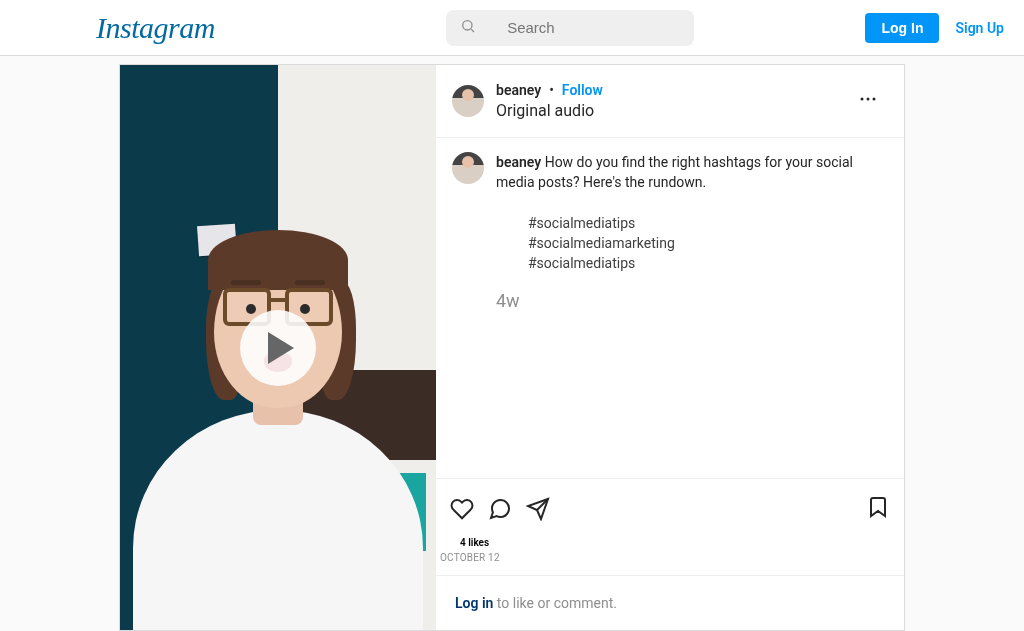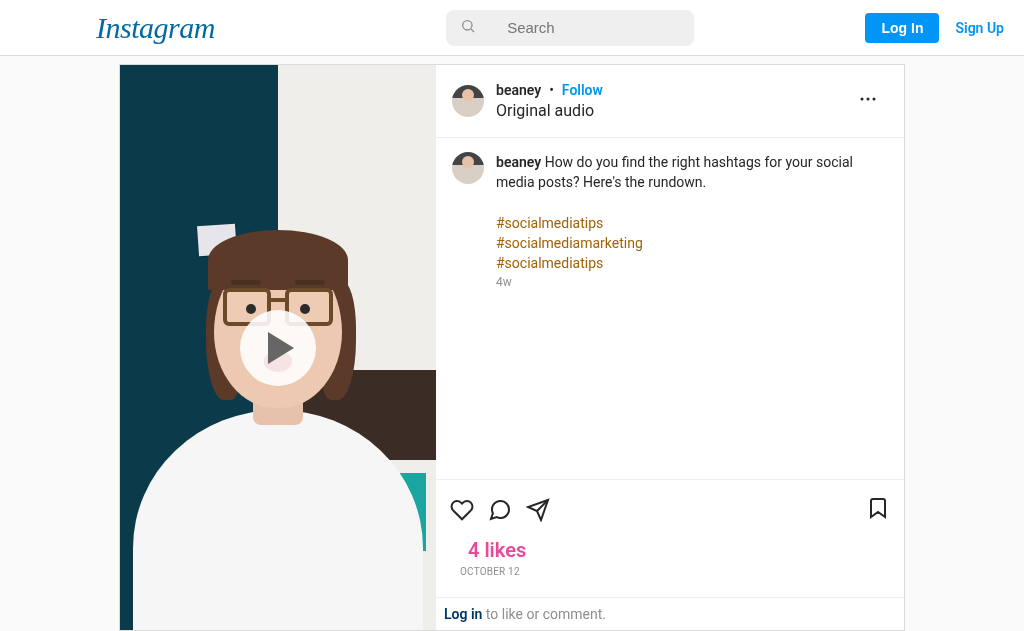--- a/index.html
+++ b/index.html
@@ -62,34 +62,34 @@
     .avatar::after { content: ''; position: absolute; top: 4px; left: 50%; transform: translateX(-50%); width: 12px; height: 12px; background: #e7c1aa; border-radius: 50%; }
     .hdr-text { flex: 1; line-height: 1.3; }
     .username { font-size: 14px; font-weight: 600; color: #262626; }
     .dot { color: #262626; font-size: 14px; padding: 0 4px; }
     .follow { color: #0095f6; font-size: 14px; font-weight: 600; cursor: pointer; }
     .audio-line { font-size: 16px; color: #262626; }
     .more-btn { cursor: pointer; padding: 8px; color: #262626; letter-spacing: 2px; font-weight: bold; }
     
     .caption-area { padding: 14px 16px; display: flex; justify-content: flex-end; }
     .caption-text { font-size: 14px; color: #262626; line-height: 1.45; }
-    .hashtag { color: #a16207; cursor: pointer; }
-    .time-ago { font-size: 12px; color: #8e8e8e; margin-top: 0; }
+    .hashtag { color: #404040; cursor: pointer; margin-left: 32px; }
+    .time-ago { font-size: 18px; color: #8e8e8e; margin-top: 14px; }
     
     .spacer { flex: 1; }
     
     .actions { padding: 8px 14px 6px; border-top: 1px solid #efefef; display: flex; align-items: center; }
     .action-icon { padding: 8px 8px 8px 0; cursor: pointer; margin-right: 6px; }
     .action-icon svg { display: block; }
     .bookmark-wrap { margin-left: auto; padding: 8px 0 8px 8px; cursor: pointer; }
     
-    .likes-line { padding: 0 32px 4px; font-size: 20px; font-weight: 600; color: #ec4899; }
-    .date-line { padding: 0 24px 12px; font-size: 10px; color: #8e8e8e; letter-spacing: 0.2px; }
-    
-    .comment-cta { border-top: 1px solid #efefef; padding: 8px; font-size: 14px; color: #8e8e8e; margin-top: 8px; }
+    .likes-line { padding: 0 24px 4px; font-size: 10px; font-weight: 600; color: #000000; }
+    .date-line { padding: 0 4px 12px; font-size: 10px; color: #8e8e8e; letter-spacing: 0.2px; }
+    
+    .comment-cta { border-top: 1px solid #efefef; padding: 19px; font-size: 14px; color: #8e8e8e; }
     .login-link { color: #00376b; font-weight: 600; cursor: pointer; }
   </style>
 </head>
 <body>
 
 <div class="topnav">
   <div class="logo">Instagram</div>
   <div class="search-wrap">
     <span class="search-icon-wrap">
       <svg width="16" height="16" viewBox="0 0 24 24" fill="none" stroke="currentColor" stroke-width="2">

